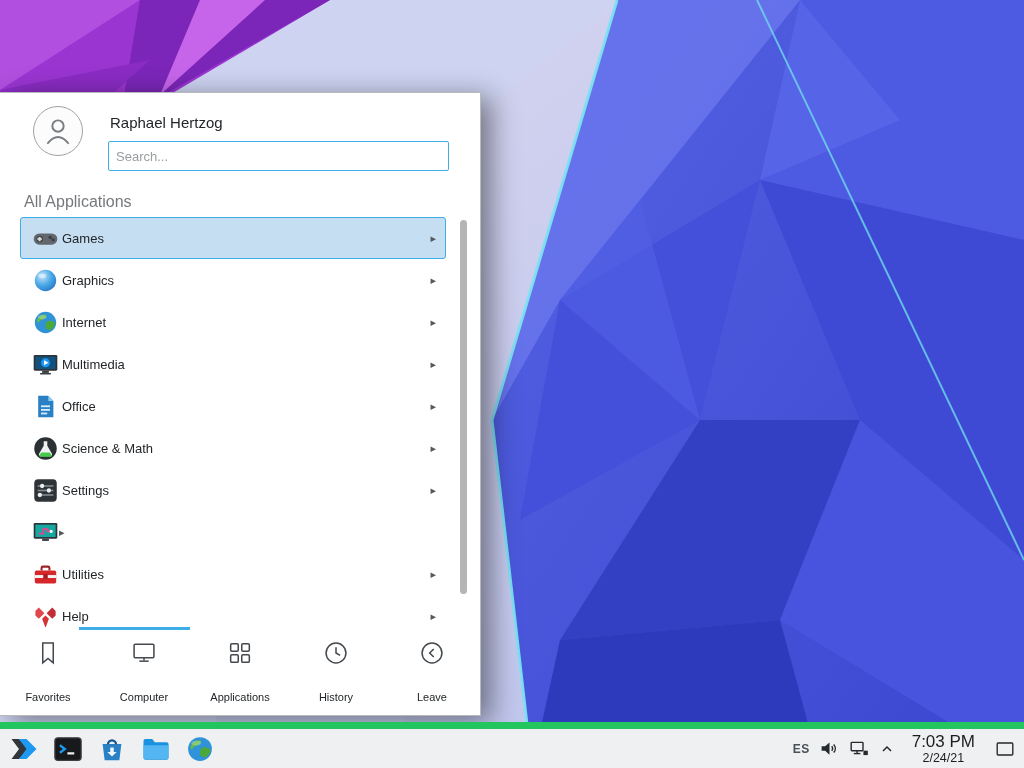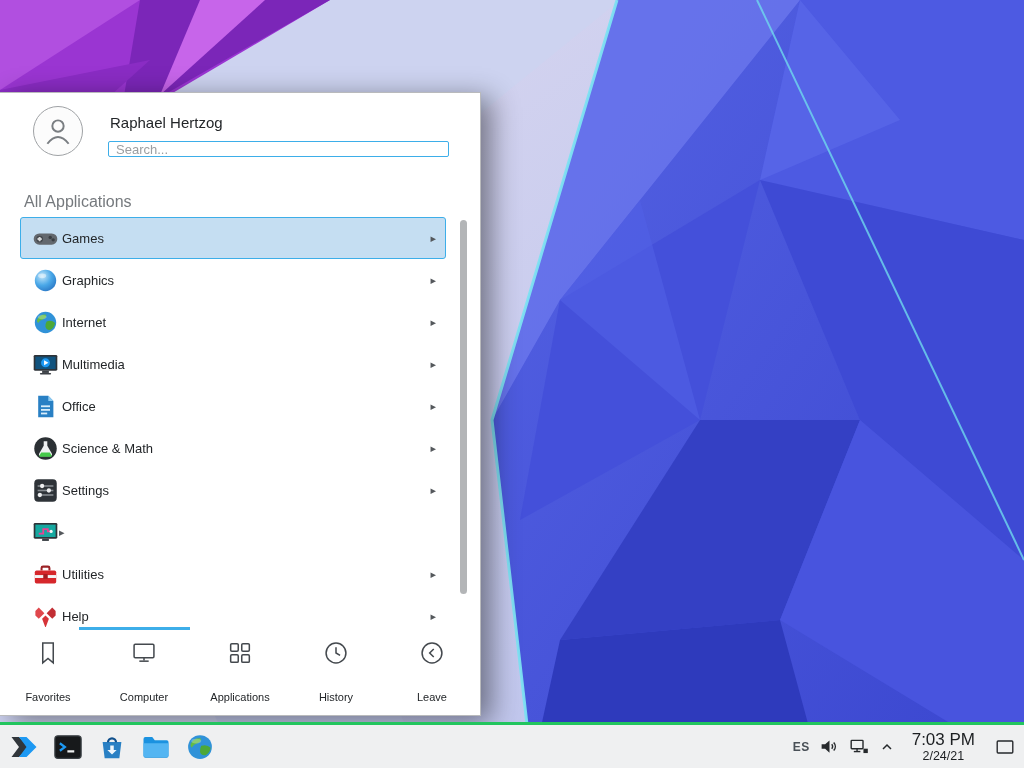--- a/index.html
+++ b/index.html
@@ -11,21 +11,21 @@
 
   
   .kickoff{position:absolute;left:0;top:92px;width:481px;height:624px;background:#ffffff;
     border:1px solid #b9babc;border-left:none;box-shadow:10px 6px 26px rgba(0,0,0,.45);
     display:flex;flex-direction:column;z-index:5}
   .kickoff-header{flex:0 0 88px;position:relative}
   .avatar{position:absolute;left:33px;top:13px;width:50px;height:50px;border-radius:50%;
     background:#fcfcfc;border:1px solid #9fa2a5;display:flex;align-items:center;justify-content:center}
   .avatar svg{width:34px;height:34px}
   .user-name{position:absolute;left:110px;top:21px;font-size:15px;color:#232629}
-  .search{position:absolute;left:108px;top:48px;width:341px;height:16px;border:1px solid #3daee9;
+  .search{position:absolute;left:108px;top:48px;width:341px;height:30px;border:1px solid #3daee9;
     border-radius:2px;background:#ffffff;font-size:13px;padding:0 7px;color:#232629;outline:none;
     font-family:"Liberation Sans",sans-serif}
   .search::placeholder{color:#9b9ea1}
   .section-label{flex:0 0 36px;padding:12px 0 0 24px;font-size:16px;color:#75797d}
   .app-list{flex:1 1 auto;position:relative;overflow:hidden;padding-left:20px}
   .app-row{width:426px;height:42px;display:flex;align-items:center;border:1px solid transparent;border-radius:3px}
   .app-row.selected{background:#c5def2;border-color:#3daee9}
   .app-icon{width:27px;height:27px;margin-left:11px;flex:0 0 auto}
   .app-icon svg{width:27px;height:27px}
   .app-label{margin-left:3px;flex:1;font-size:13px;color:#232629}
@@ -34,21 +34,21 @@
 
   .tabbar{flex:0 0 88px;position:relative;display:flex;align-items:stretch}
   .tab-indicator{position:absolute;top:0;left:16.5%;width:23%;height:3px;background:#3daee9}
   .tab{flex:1;display:flex;flex-direction:column;align-items:center;justify-content:center;gap:24px;
     background:none;border:none;cursor:default;font-family:inherit}
   .tab-icon svg{width:28px;height:28px;stroke:#44494e;fill:none;stroke-width:1.3}
   .tab-label{font-size:11px;color:#232629}
 
   
   .taskbar{position:absolute;left:0;bottom:0;width:1024px;height:46px;background:#eff0f1;
-    border-top:3px solid #22c55e;display:flex;align-items:center;padding:0 2px;z-index:6}
+    border-top:7px solid #22c55e;display:flex;align-items:center;padding:0 2px;z-index:6}
   .tb-btn{width:44px;height:44px;background:none;border:none;display:flex;align-items:center;justify-content:center}
   .tb-btn svg{width:30px;height:30px}
   .tray{margin-left:auto;display:flex;align-items:center;gap:9px;padding-right:4px}
   .kbd{font-size:12px;font-weight:bold;color:#495057;letter-spacing:.5px}
   .tray-icon{display:flex;align-items:center;justify-content:center}
   .tray-icon svg{width:21px;height:21px}
   .tray-icon.small svg{width:16px;height:16px}
   .clock{text-align:center;color:#1c1f22;line-height:1.12;margin:8px 8px}
   .clock-time{font-size:17px}
   .clock-date{font-size:12.5px}

